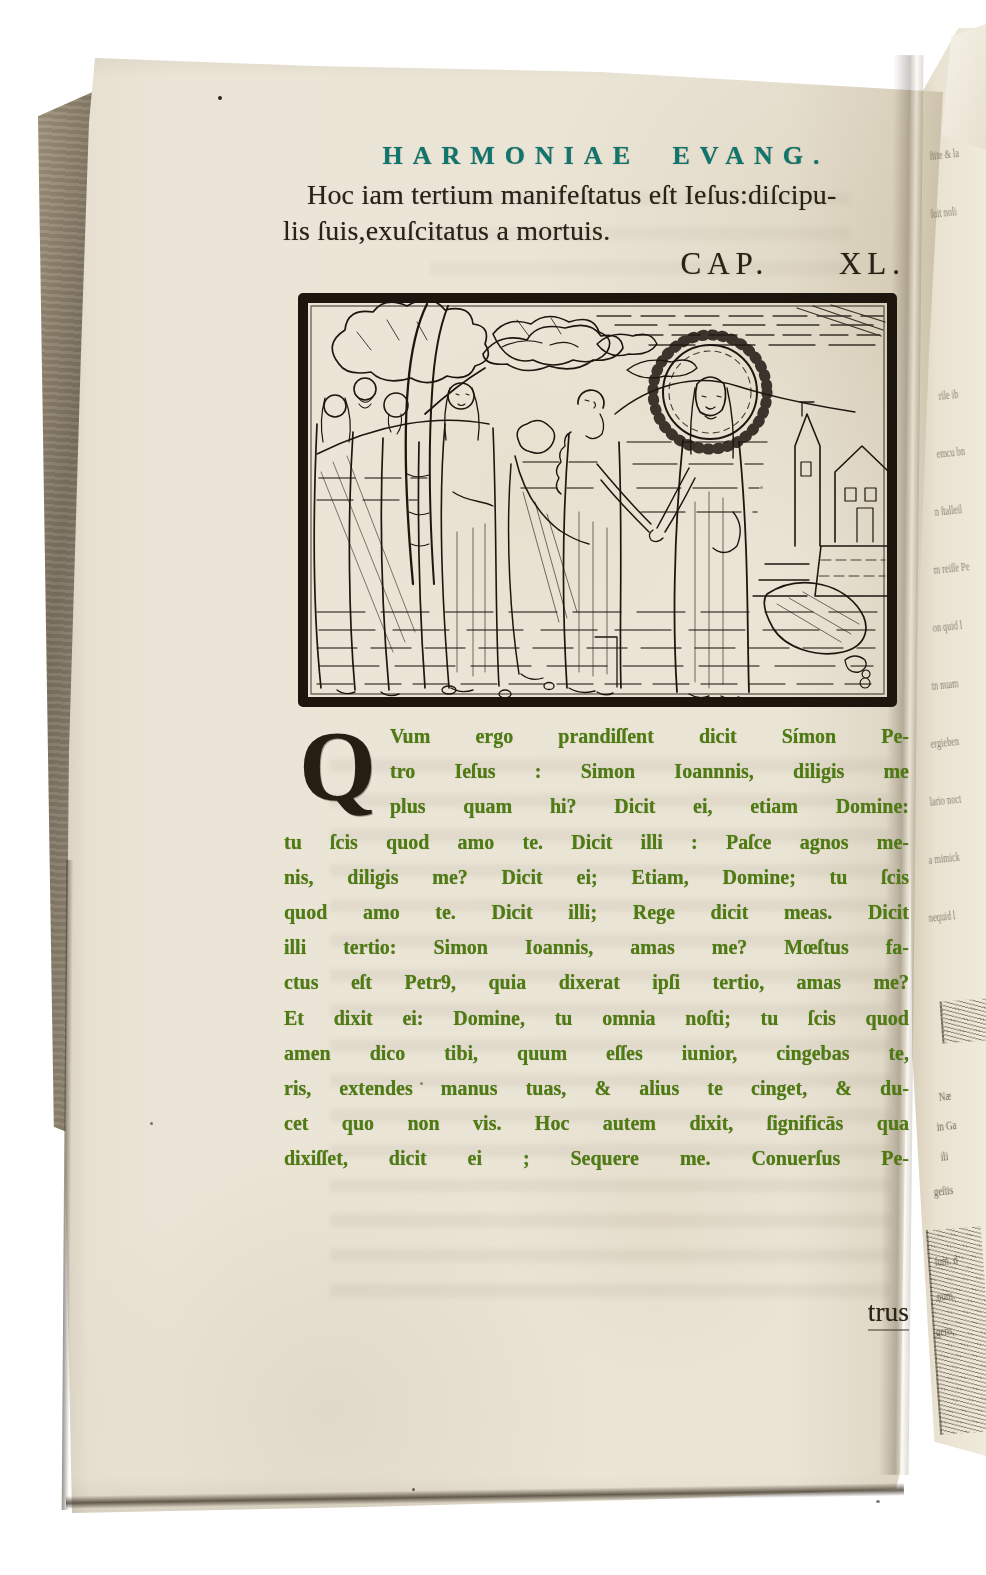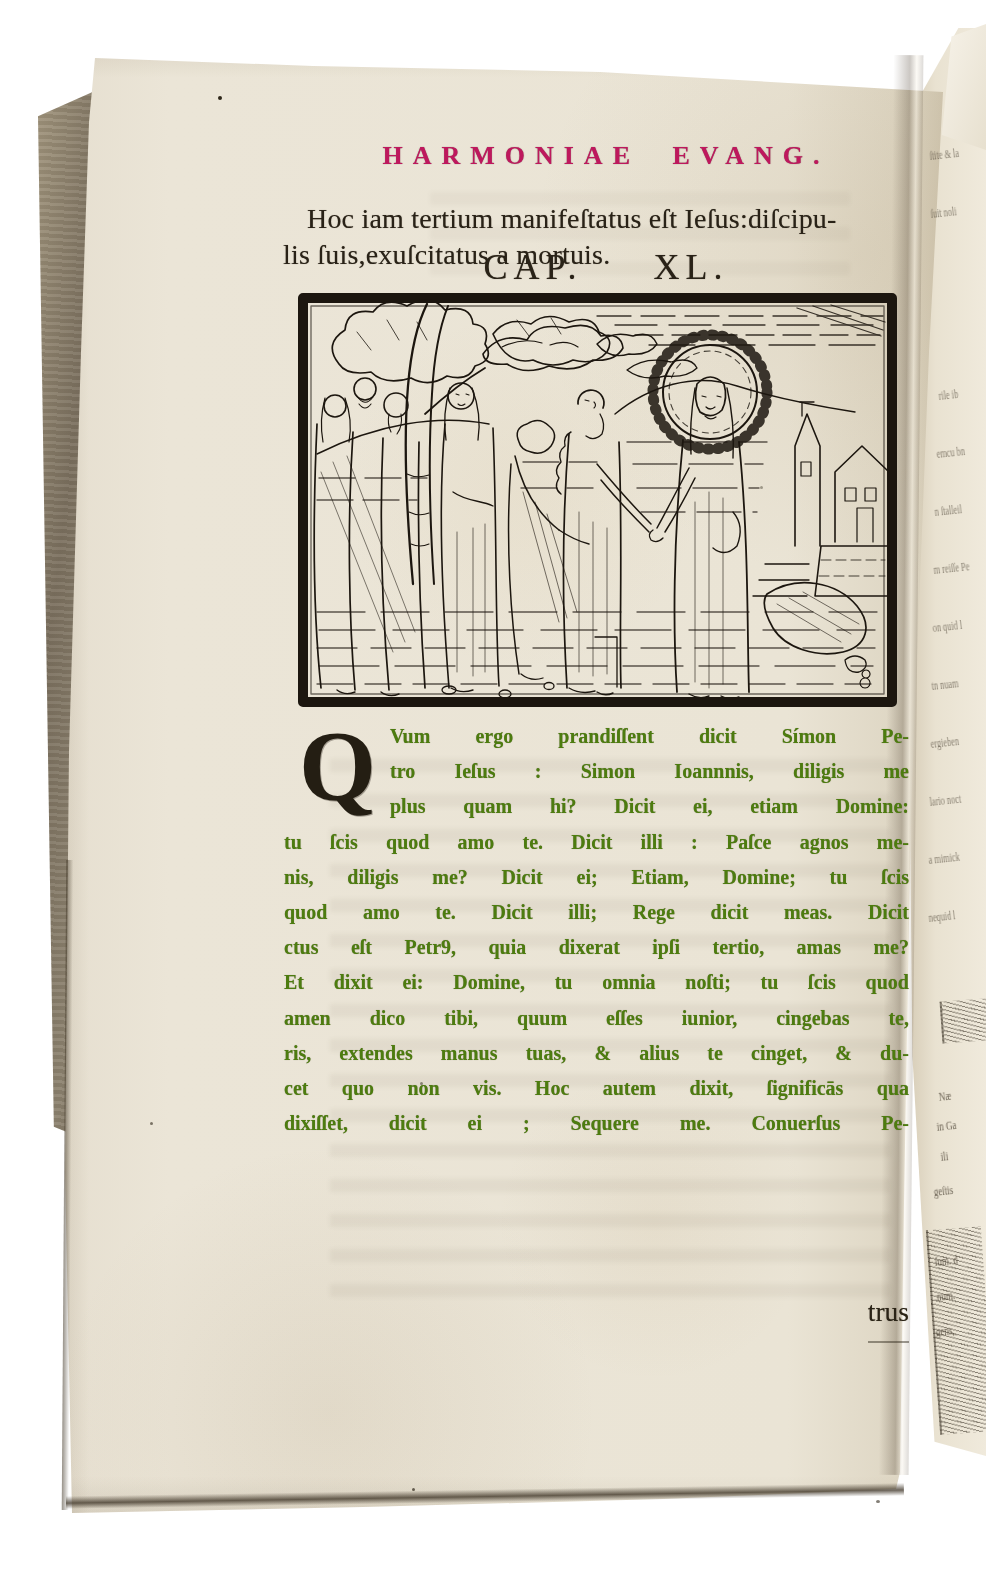--- a/index.html
+++ b/index.html
@@ -39,36 +39,36 @@
   .bottom-edge{position:absolute;left:66px;top:1496px;width:838px;height:13px;z-index:5;
     transform:rotate(-0.9deg);transform-origin:left center;
     background:linear-gradient(180deg,rgba(60,50,36,0) 0%,rgba(58,48,34,.75) 55%,rgba(58,48,34,0) 100%);}
   .left-edge-line{position:absolute;left:64px;top:860px;width:7px;height:650px;z-index:5;
     transform:rotate(.4deg);background:linear-gradient(90deg,rgba(66,56,40,.55),rgba(66,56,40,0));}
 
   
   .content{position:absolute;inset:0;z-index:6;color:#292217;}
   .content .t{position:absolute;white-space:nowrap;}
   .running-head{left:306px;top:141px;width:600px;text-align:center;font-size:26px;font-weight:700;
-    letter-spacing:10px;word-spacing:16px;color:#be185d;text-shadow:0 0 1px rgba(43,36,23,.55);}
-  .arg{font-size:28px;letter-spacing:.2px;text-shadow:0 0 .8px rgba(43,36,23,.5);margin-top:24px;}
+    letter-spacing:10px;word-spacing:16px;color:#0f766e;text-shadow:0 0 1px rgba(43,36,23,.55);}
+  .arg{font-size:28px;letter-spacing:.2px;text-shadow:0 0 .8px rgba(43,36,23,.5);}
   .arg1{left:307px;top:179px;width:606px;}
   .arg2{left:283px;top:215px;}
-  .cap-line{left:306px;top:246px;width:600px;text-align:center;font-size:36px;letter-spacing:6px;
+  .cap-line{left:306px;top:246px;width:600px;text-align:right;font-size:31px;letter-spacing:6px;
     word-spacing:56px;text-shadow:0 0 1px rgba(43,36,23,.5);}
   .bodytext{position:absolute;left:284px;top:719px;width:625px;font-size:20px;line-height:35.2px;
     color:#4d7c0f;text-shadow:0 0 .8px rgba(42,35,22,.45);font-weight:bold;}
   .bline{position:relative;text-align:justify;height:35.2px;overflow:visible;}
   .bline::after{content:"";display:inline-block;width:100%;height:0;}
   .indent{padding-left:106px;}
   .dropcap{position:absolute;left:299px;top:716px;font-size:99px;line-height:1;font-weight:700;
     color:#241e13;text-shadow:1px 1px 0 rgba(36,30,19,.35);}
   .catchword{position:absolute;left:284px;top:1296px;width:625px;text-align:right;font-size:27.5px;
     color:#2a2316;text-shadow:0 0 .8px rgba(42,35,22,.45);}
-  .catchword span{border-bottom:2px solid rgba(42,35,22,.45);padding-bottom:14px;}
+  .catchword span{border-bottom:2px solid rgba(42,35,22,.45);padding-bottom:2px;}
 
   .woodcut{position:absolute;left:297px;top:292px;width:601px;height:416px;}
 
   
   .bleed{position:absolute;z-index:5;pointer-events:none;filter:blur(2px);opacity:.5;
     background:repeating-linear-gradient(0deg,rgba(82,70,50,.12) 0 13px,transparent 13px 35px);}
   .bleed1{left:330px;top:742px;width:560px;height:555px;}
   .bleed2{left:430px;top:185px;width:420px;height:90px;opacity:.35;}
 
   
@@ -237,20 +237,21 @@
     </svg>
 
     <div class="dropcap">Q</div>
     <div class="bodytext">
       <div class="bline indent">Vum ergo prandiſſent dicit Símon Pe-</div>
       <div class="bline indent">tro Ieſus : Simon Ioannnis, diligis me</div>
       <div class="bline indent">plus quam hi? Dicit ei, etiam Domine:</div>
       <div class="bline">tu ſcis quod amo te. Dicit illi : Paſce agnos me-</div>
       <div class="bline">nis, diligis me? Dicit ei; Etiam, Domine; tu ſcis</div>
       <div class="bline">quod amo te. Dicit illi; Rege dicit meas. Dicit</div>
+      <div class="bline">illi tertio: Simon Ioannis, amas me? Mœſtus fa-</div>
       <div class="bline">ctus eſt Petr9, quia dixerat ipſi tertio, amas me?</div>
       <div class="bline">Et dixit ei: Domine, tu omnia noſti; tu ſcis quod</div>
       <div class="bline">amen dico tibi, quum eſſes iunior, cingebas te,</div>
       <div class="bline">ris, extendes manus tuas, &amp; alius te cinget, &amp; du-</div>
       <div class="bline">cet quo non vis. Hoc autem dixit, ſignificās qua</div>
       <div class="bline">dixiſſet, dicit ei ; Sequere me. Conuerſus Pe-</div>
     </div>
     <div class="catchword">
       <span>trus</span>
     </div>

